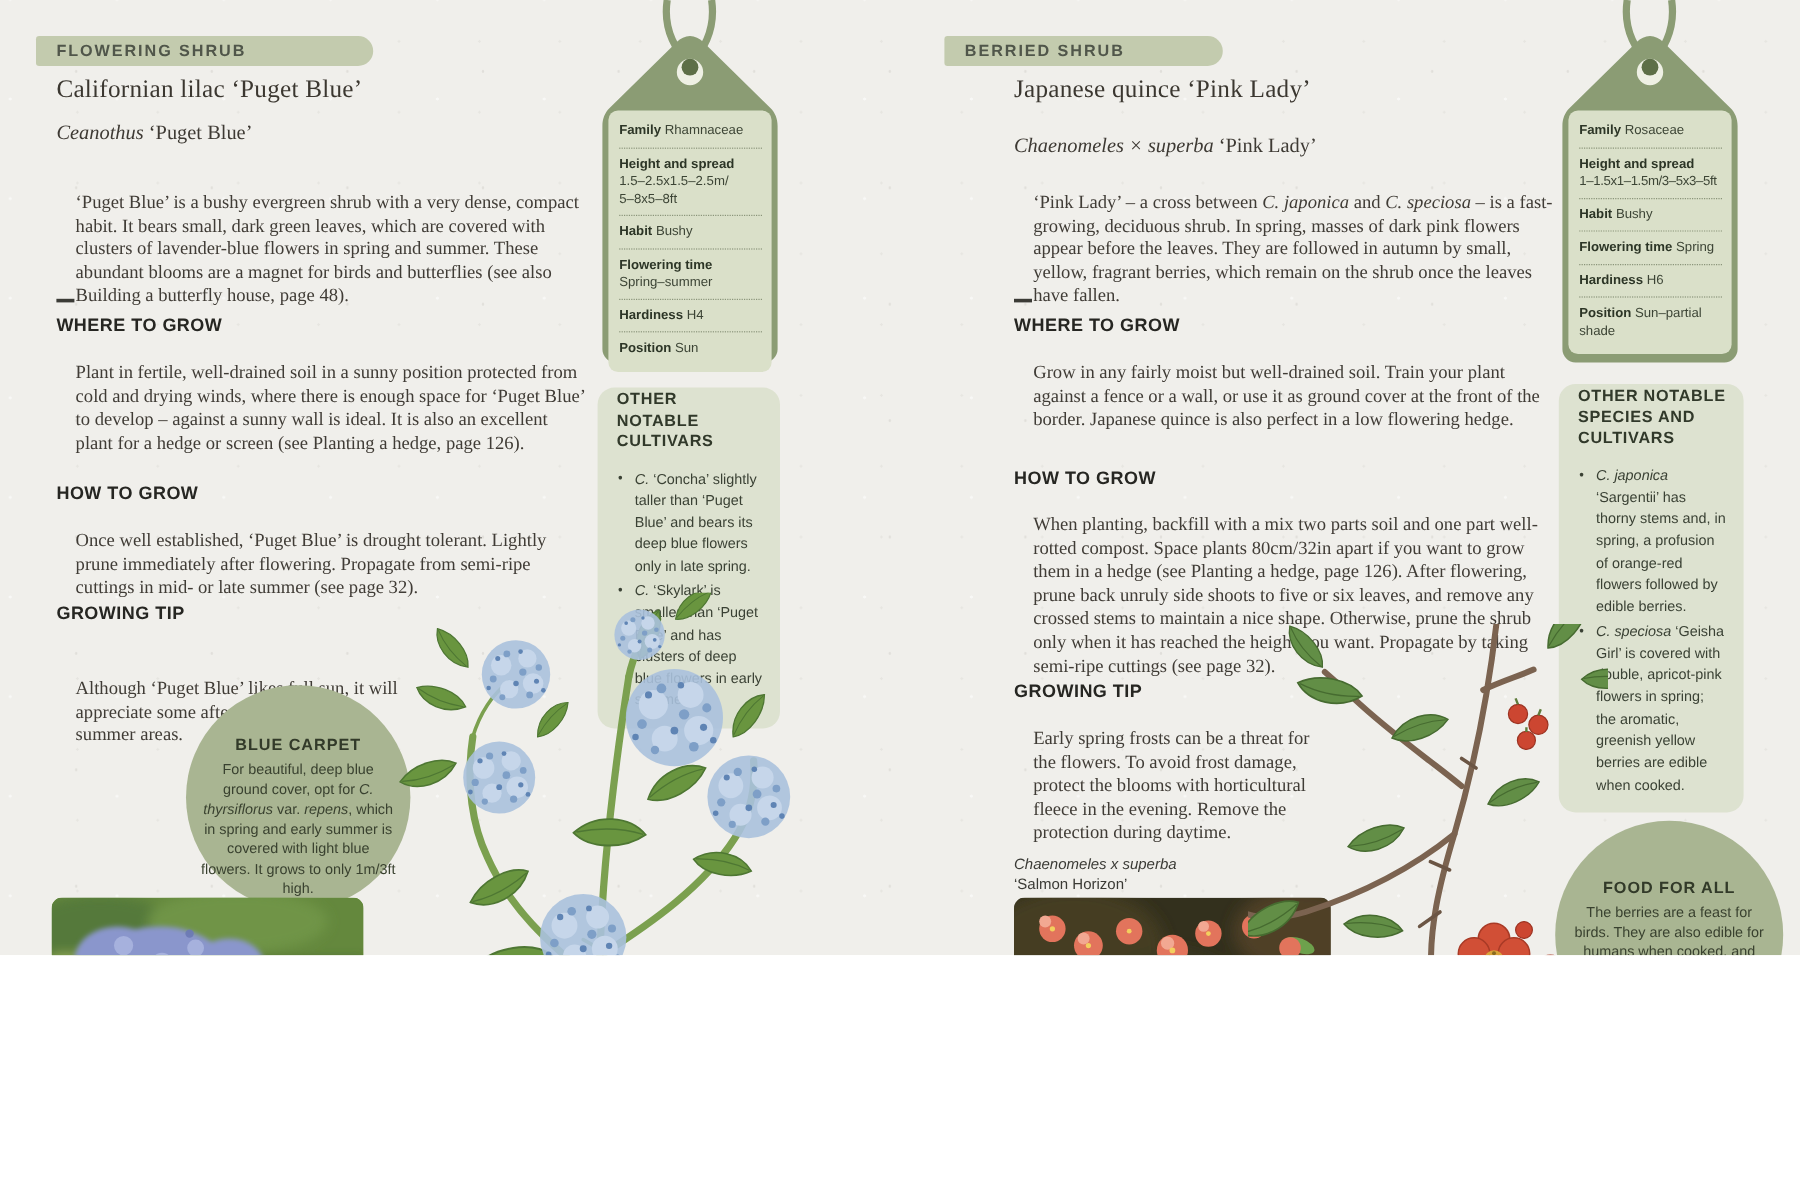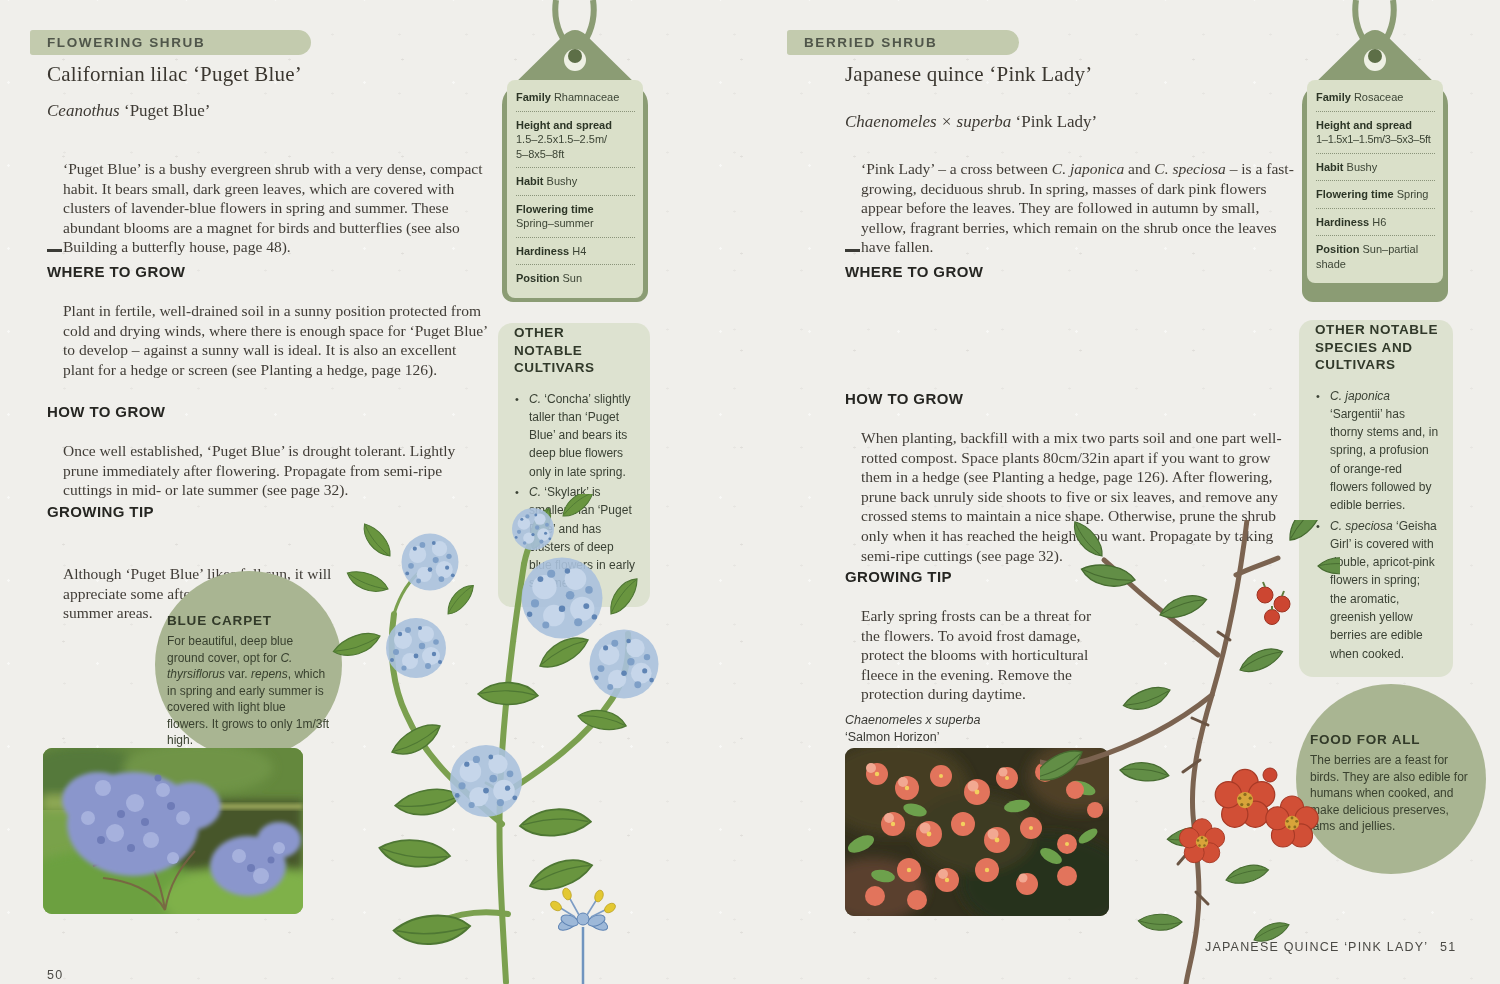--- a/index.html
+++ b/index.html
@@ -1,17 +1,17 @@
 <!DOCTYPE html>
 <html><head>
 <meta charset="utf-8">
 <style>
   html,body{margin:0;padding:0;}
   .stage{
-    position:relative;width:1500px;height:984px;overflow:hidden;
+    position:relative;width:1500px;height:796px;overflow:hidden;
     background:#f0efeb;
     background-image:
       radial-gradient(rgba(120,115,105,.13) 1px, transparent 1.3px),
       radial-gradient(rgba(120,115,105,.08) 1px, transparent 1.3px),
       radial-gradient(rgba(255,255,255,.55) 1.2px, transparent 1.5px);
     background-size:113px 97px,67px 59px,89px 83px;
     background-position:7px 11px,31px 5px,53px 41px;
     font-family:"Liberation Serif","DejaVu Serif",serif;
     color:#3e3a34;
   }
@@ -26,40 +26,40 @@
   .subtitle{font-size:17px;color:#3e3a34;font-family:Liberation Serif, serif;}
   .subtitle em{font-style:italic;}
   .body-serif{font-size:15.5px;line-height:19.6px;color:#403c36;margin:16px;}
   .body-serif em{font-style:italic;}
   .dash-bar{width:15px;height:3px;background:#3b3b36;}
   .sec-h{
     font-family:"Liberation Sans","DejaVu Sans",sans-serif;
     font-size:15px;font-weight:bold;letter-spacing:.4px;color:#262622;
   }
   .tip-circle{
-    border-radius:50%;background:#a9b592;color:#39412f;
+    border-radius:50%;background:#a9b592;color:#39412f;text-align:center;
     font-family:"Liberation Sans","DejaVu Sans",sans-serif;
     box-sizing:border-box;
   }
   .tip-circle .c-head{font-size:13.5px;font-weight:bold;letter-spacing:.8px;margin-bottom:5px;color:#323a29;}
   .tip-circle .c-body{font-size:12px;line-height:16.5px;}
   .tip-circle .c-body em{font-style:italic;}
   .note-box{
     background:#dde2d0;border-radius:14px;box-sizing:border-box;
     padding:1px 14px 14px 16px;
     font-family:"Liberation Sans","DejaVu Sans",sans-serif;color:#3a4134;
   }
   .note-box .b-head{font-size:13.5px;font-weight:bold;letter-spacing:.6px;line-height:17.5px;color:#31392a;margin-bottom:13px;}
   .note-item{position:relative;padding-left:15px;font-size:12px;line-height:18.3px;}
   .note-item .blt{position:absolute;left:1px;top:0;font-size:11px;}
   .note-item em{font-style:italic;}
   .tag{width:158px;height:305px;}
   .tag-svg{position:absolute;left:0;top:0;width:158px;height:305px;}
   .tag-panel{
-    position:absolute;left:11px;top:80px;width:136px;
+    position:absolute;left:11px;top:92px;width:136px;
     background:#dae0c9;border-radius:8px;box-sizing:border-box;
     padding:4px 8px 6px 9px;
     font-family:"Liberation Sans","DejaVu Sans",sans-serif;
     font-size:11px;line-height:14.5px;color:#3c4435;
   }
   .tag-row{padding:6px 0 6px 0;border-bottom:1px dotted #8a947a;}
   .tag-row:last-child{border-bottom:none;}
   .tag-row b{color:#2c3526;font-weight:bold;}
   .photo{border-radius:9px;overflow:hidden;}
   .photo svg{display:block;width:100%;height:100%;}
@@ -285,20 +285,21 @@
 
   <div class="abs subtitle" style="left:845px;top:112px;">
     <em>Chaenomeles × superba</em><span> ‘Pink Lady’</span>
   </div>
 
   <p class="abs body-serif" style="left:845px;top:143px;width:438px;"><span>‘Pink Lady’ – a cross between </span><em>C. japonica</em><span> and </span><em>C. speciosa</em><span> – is a fast-growing, deciduous shrub. In spring, masses of dark pink flowers appear before the leaves. They are followed in autumn by small, yellow, fragrant berries, which remain on the shrub once the leaves have fallen.</span></p>
 
   <div class="abs dash-bar" style="left:845px;top:249px;"></div>
 
   <div class="abs sec-h" style="left:845px;top:263px;">WHERE TO GROW</div>
+  <p class="abs body-serif" style="left:845px;top:285px;width:438px;">Grow in any fairly moist but well-drained soil. Train your plant against a fence or a wall, or use it as ground cover at the front of the border. Japanese quince is also perfect in a low flowering hedge.</p>
 
   <div class="abs sec-h" style="left:845px;top:390px;">HOW TO GROW</div>
   <p class="abs body-serif" style="left:845px;top:412px;width:440px;">When planting, backfill with a mix two parts soil and one part well-rotted compost. Space plants 80cm/32in apart if you want to grow them in a hedge (see Planting a hedge, page 126). After flowering, prune back unruly side shoots to five or six leaves, and remove any crossed stems to maintain a nice shape. Otherwise, prune the shrub only when it has reached the height you want. Propagate by taking semi-ripe cuttings (see page 32).</p>
 
   <div class="abs sec-h" style="left:845px;top:568px;">GROWING TIP</div>
   <p class="abs body-serif" style="left:845px;top:590px;width:240px;">Early spring frosts can be a threat for the flowers. To avoid frost damage, protect the blooms with horticultural fleece in the evening. Remove the protection during daytime.</p>
 
   <div class="abs caption" style="left:845px;top:712px;">
     <em>Chaenomeles x superba</em><br>
     <span>‘Salmon Horizon’</span>

